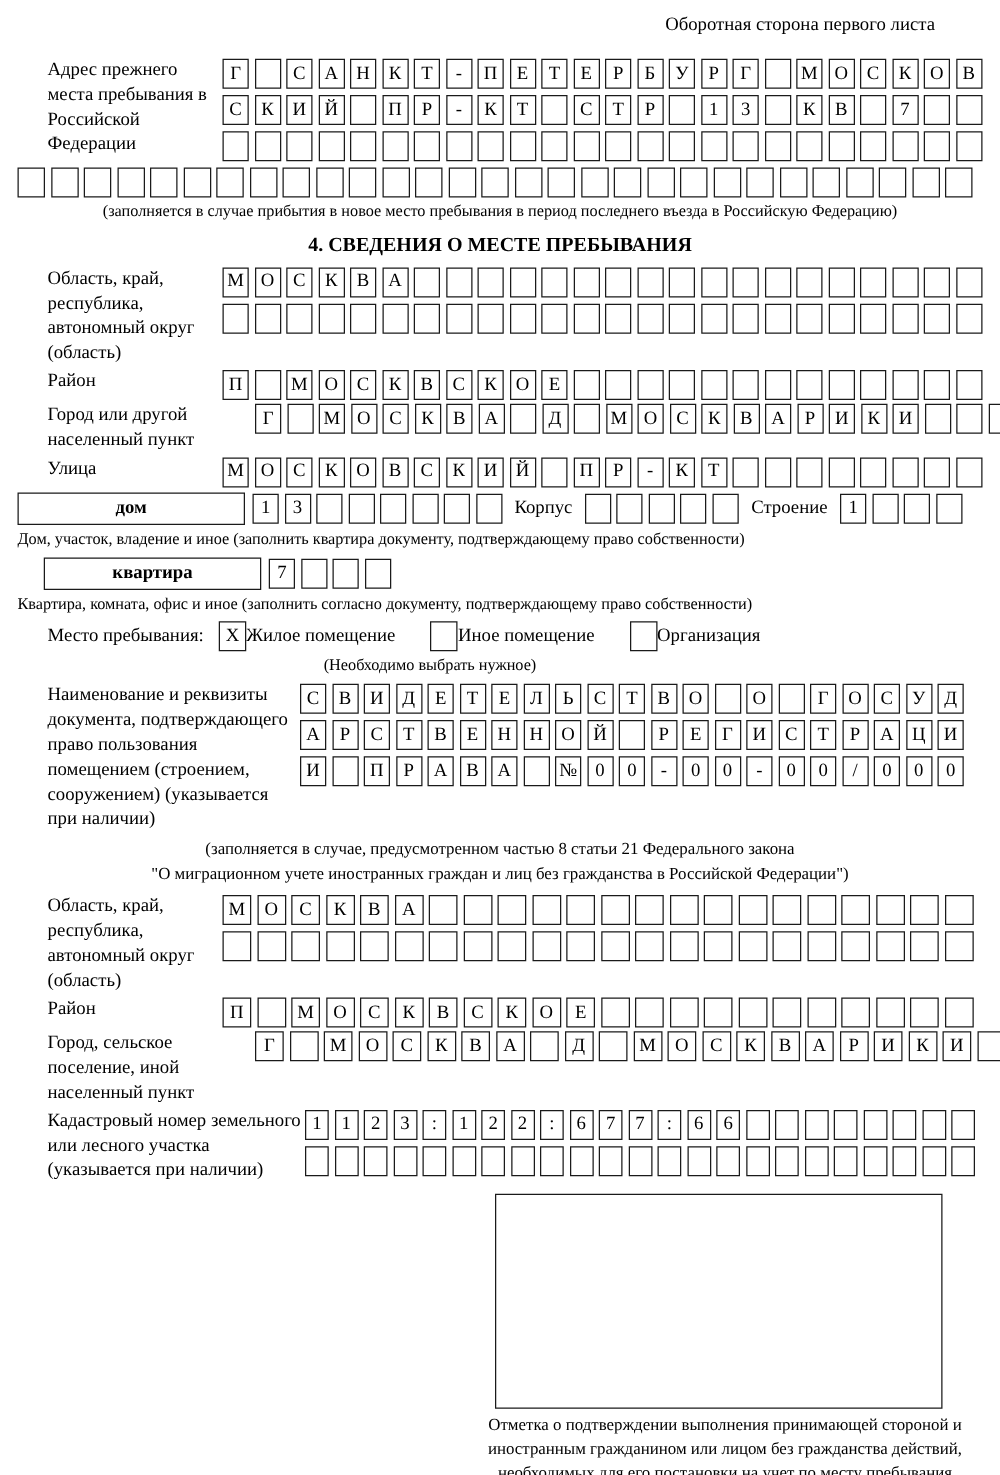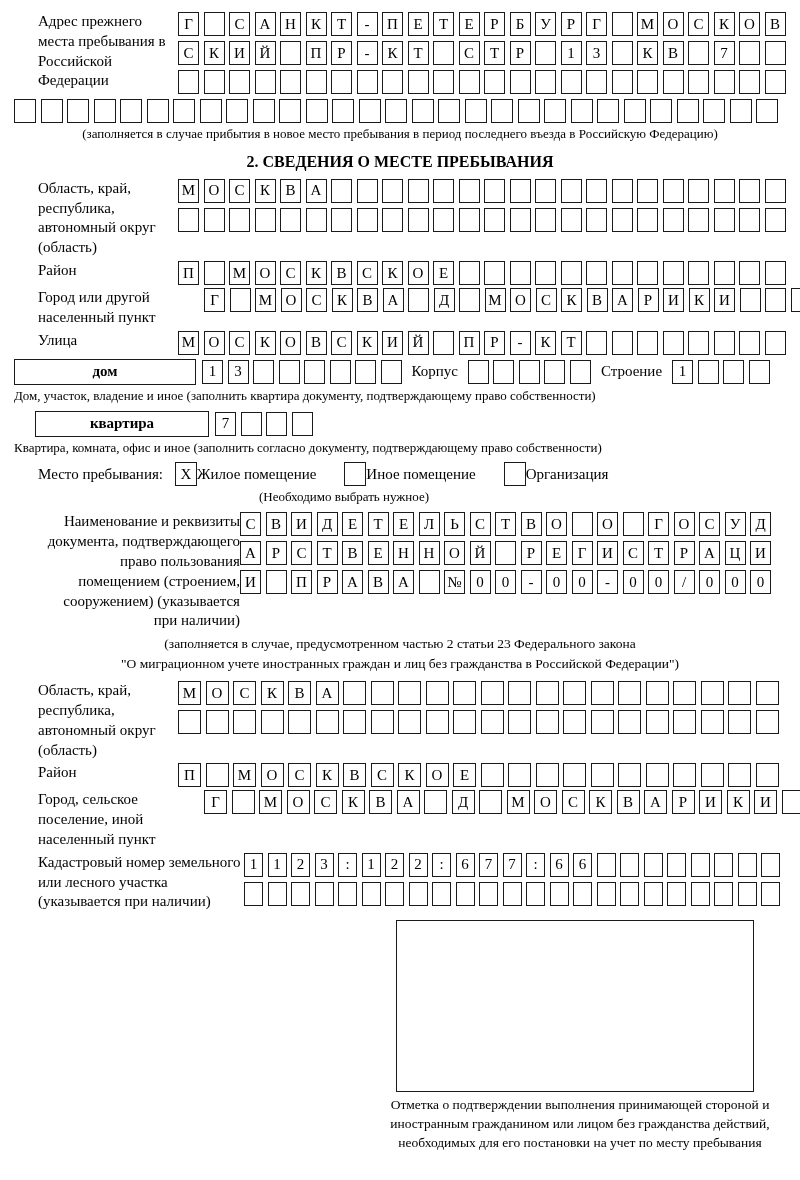--- a/index.html
+++ b/index.html
@@ -33,20 +33,21 @@
   .stamp-wrap{margin-left:350px;width:432px;margin-top:8px;}
   .stamp-box{margin-left:32px;width:358px;height:172px;border:1.5px solid #1a1a1a;box-sizing:border-box;}
   .stamp-caption{text-align:center;font-size:13.5px;line-height:1.4;margin-top:4px;}
   .mt5{margin-top:5px;}
 </style>
 </head>
 <body>
 
 <div class="page">
 
+  <div class="header-note">Оборотная сторона первого листа</div>
 
   <div class="field">
     <div class="flabel w140">Адрес прежнего места пребывания в Российской Федерации</div>
     <div class="rows">
       <div class="char-row bw21">
           <span class="cbox">Г</span>
           <span class="cbox"></span>
           <span class="cbox">С</span>
           <span class="cbox">А</span>
           <span class="cbox">Н</span>
@@ -150,21 +151,21 @@
       <span class="cbox"></span>
       <span class="cbox"></span>
       <span class="cbox"></span>
       <span class="cbox"></span>
       <span class="cbox"></span>
       <span class="cbox"></span>
       <span class="cbox"></span>
     </div>
   <div class="caption center">(заполняется в случае прибытия в новое место пребывания в период последнего въезда в Российскую Федерацию)</div>
 
-  <div class="sec-title">2. СВЕДЕНИЯ О МЕСТЕ ПРЕБЫВАНИЯ</div>
+  <div class="sec-title">4. СВЕДЕНИЯ О МЕСТЕ ПРЕБЫВАНИЯ</div>
 
   <div class="field">
     <div class="flabel w140">Область, край, республика, автономный округ (область)</div>
     <div class="rows">
       <div class="char-row bw21">
           <span class="cbox">М</span>
           <span class="cbox">О</span>
           <span class="cbox">С</span>
           <span class="cbox">К</span>
           <span class="cbox">В</span>
@@ -352,21 +353,21 @@
     <span class="stay-lbl">Место пребывания:</span>
     <span class="checkbox">X</span>
     <span class="opt-lbl">Жилое помещение</span>
     <span class="checkbox"></span>
     <span class="opt-lbl">Иное помещение</span>
     <span class="checkbox"></span>
     <span class="opt-lbl">Организация</span>
   </div>
   <div class="caption center" style="width:660px;">(Необходимо выбрать нужное)</div>
 
-  <div class="field" style="margin-top:6px;text-align:right;">
+  <div class="field" style="margin-top:6px;">
     <div class="flabel w202">Наименование и реквизиты документа, подтверждающего право пользования помещением (строением, сооружением) (указывается при наличии)</div>
     <div class="rows">
       <div class="char-row bw21">
           <span class="cbox">С</span>
           <span class="cbox">В</span>
           <span class="cbox">И</span>
           <span class="cbox">Д</span>
           <span class="cbox">Е</span>
           <span class="cbox">Т</span>
           <span class="cbox">Е</span>
@@ -427,21 +428,21 @@
           <span class="cbox">0</span>
           <span class="cbox">0</span>
           <span class="cbox">/</span>
           <span class="cbox">0</span>
           <span class="cbox">0</span>
           <span class="cbox">0</span>
         </div>
     </div>
   </div>
 
-  <div class="notes-center">(заполняется в случае, предусмотренном частью 2 статьи 23 Федерального закона</div>
+  <div class="notes-center">(заполняется в случае, предусмотренном частью 8 статьи 21 Федерального закона</div>
   <div class="notes-center" style="margin-bottom:8px;">"О миграционном учете иностранных граждан и лиц без гражданства в Российской Федерации")</div>
 
   <div class="field">
     <div class="flabel w140">Область, край, республика, автономный округ (область)</div>
     <div class="rows">
       <div class="char-row bw23">
           <span class="cbox">М</span>
           <span class="cbox">О</span>
           <span class="cbox">С</span>
           <span class="cbox">К</span>

